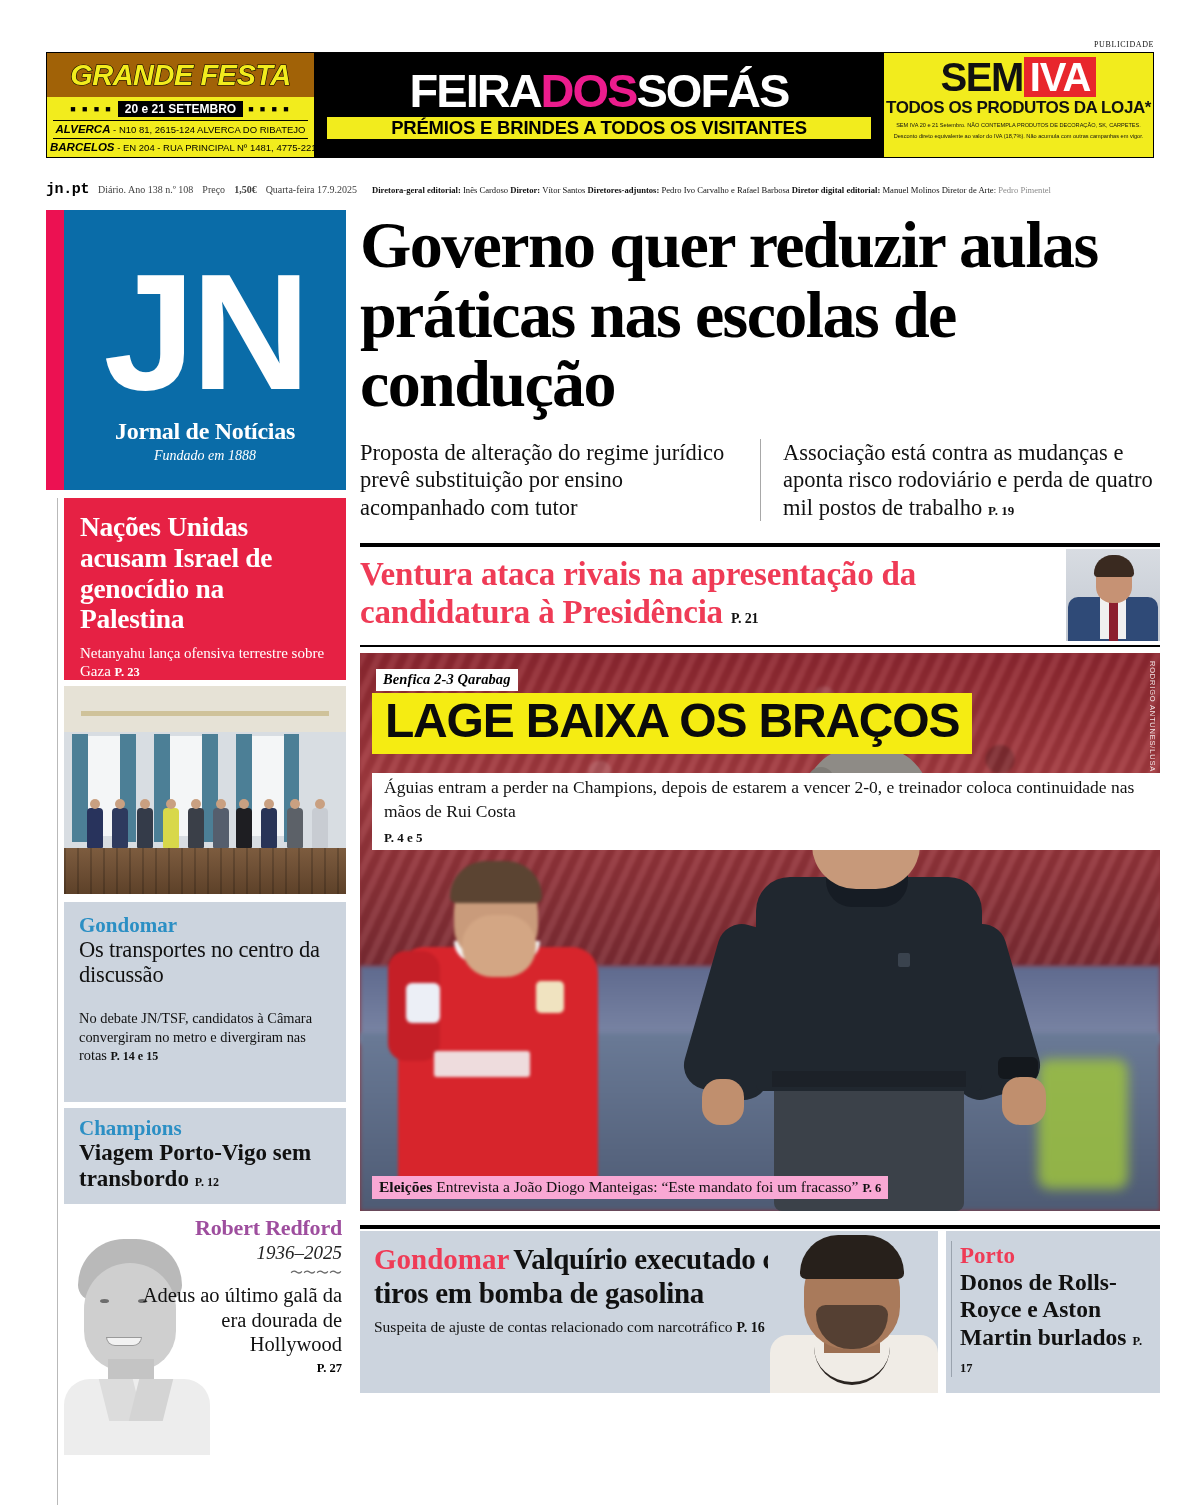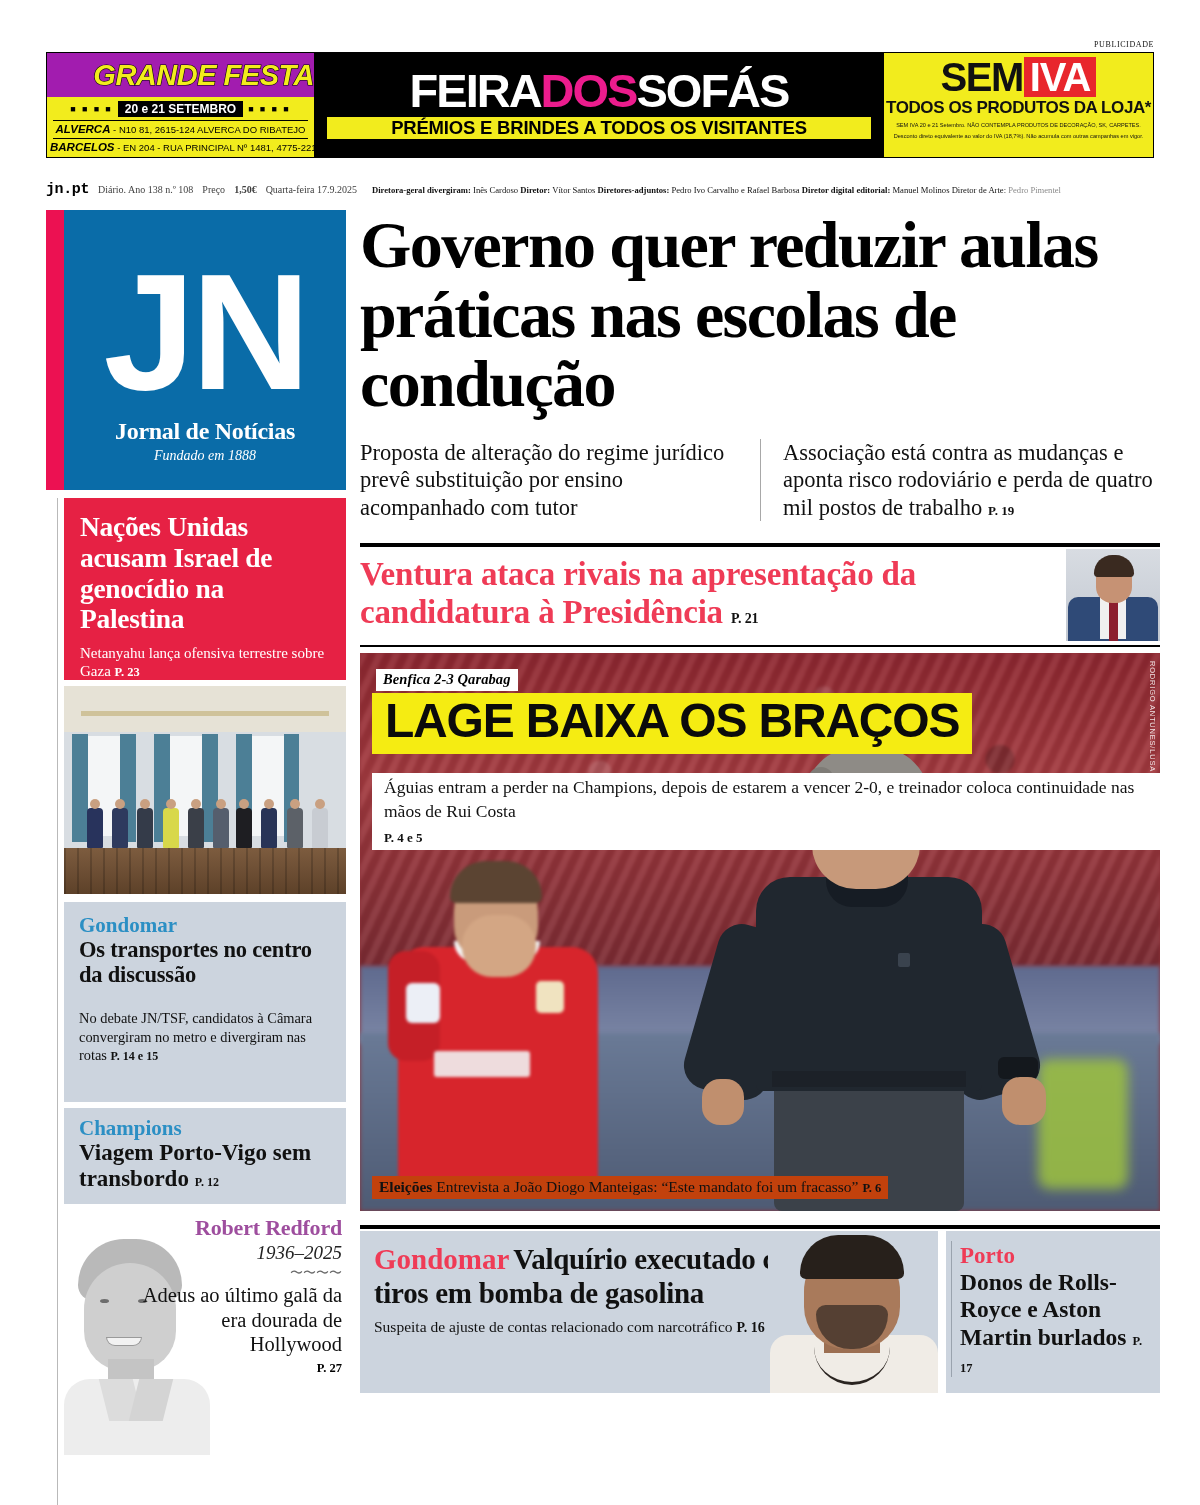--- a/index.html
+++ b/index.html
@@ -23,22 +23,22 @@
     display: flex; background: #000;
     border: 1px solid #000;
   }
   
   .ad-left {
     width: 270px; background:#f2ec1d; position: relative;
     display:flex; flex-direction:column;
     border-right: 3px solid #000;
   }
   .gf-red {
-    background:#a21caf; height: 44px; display:flex;
-    align-items:center; justify-content:flex-end;
+    background:#a16207; height: 44px; display:flex;
+    align-items:center; justify-content:center;
   }
   .gf-red span {
     font-family:"Liberation Sans", sans-serif;
     font-weight:bold; font-style:italic;
     font-size:29px; letter-spacing:-0.5px;
     color:#f2ec1d;
     -webkit-text-stroke: 1.2px #000;
     paint-order: stroke fill;
   }
   .gf-dates {
@@ -177,21 +177,21 @@
 
   .gond-block {
     position:absolute; left:18px; top:692px; width:282px; height:200px;
     background:#ccd4de; padding:12px 15px 10px 15px;
   }
   .kicker-blue {
     font-family:"Liberation Serif", serif; font-weight:bold; font-size:21px;
     color:#2b8fc4; line-height:1.05;
   }
   .gond-block h3 {
-    font-family:"Liberation Serif", serif; font-weight:bold; font-size:22.5px;
+    font-family:"Liberation Serif", serif; font-weight:normal; font-size:22.5px;
     line-height:1.12; letter-spacing:-0.2px; color:#111; margin-top:1px;
   }
   .gond-block p {
     font-family:"Liberation Serif", serif; font-size:14.4px; line-height:1.27;
     color:#111; margin-top:22px;
   }
   .gond-block p .pg { font-weight:bold; font-size:12px; }
 
   .comboios-block {
     position:absolute; left:18px; top:898px; width:282px; height:96px;
@@ -352,21 +352,21 @@
     line-height:1.38; padding:1px 6px;
   }
   .sports-sub .pg { font-weight:bold; font-size:13px; }
   .photo-credit {
     position:absolute; right:3px; top:8px;
     writing-mode:vertical-rl; color:#ffffff; opacity:.85;
     font-family:"Liberation Sans", sans-serif; font-size:7.5px;
     letter-spacing:.8px;
   }
   .sports-caption {
-    position:absolute; left:12px; bottom:12px; background:#c2410c;
+    position:absolute; left:12px; bottom:12px; background:#f9a8d4;
     font-family:"Liberation Serif", serif; font-size:15.5px; color:#111;
     padding:2px 7px 3px 7px; white-space:nowrap;
   }
   .sports-caption b { font-weight:bold; }
   .sports-caption .pg { font-weight:bold; font-size:12.5px; }
 
   
   .bottom { position:relative; margin-top:14px; height:168px; display:flex; }
   .bottom .rule-top { position:absolute; left:0; top:0; width:100%; height:4px; background:#000; }
   .bot-left {
@@ -455,21 +455,21 @@
     </div>
   </div>
 
   <div class="infoline">
     <span class="jnpt">jn.pt</span>
     <span class="m">Diário. Ano 138 n.º 108</span>
     <span class="m">Preço</span>
     <span class="m"><b>1,50€</b></span>
     <span class="m">Quarta-feira 17.9.2025</span>
     <span class="staff">
-      <b>Diretora-geral divergiram:</b>
+      <b>Diretora-geral editorial:</b>
       <span>Inês Cardoso</span>
       <b>Diretor:</b>
       <span>Vítor Santos</span>
       <b>Diretores-adjuntos:</b>
       <span>Pedro Ivo Carvalho e Rafael Barbosa</span>
       <b>Diretor digital editorial:</b>
       <span>Manuel Molinos</span>
       <span>Diretor de Arte:</span>
       <span class="fade">Pedro Pimentel</span>
     </span>

